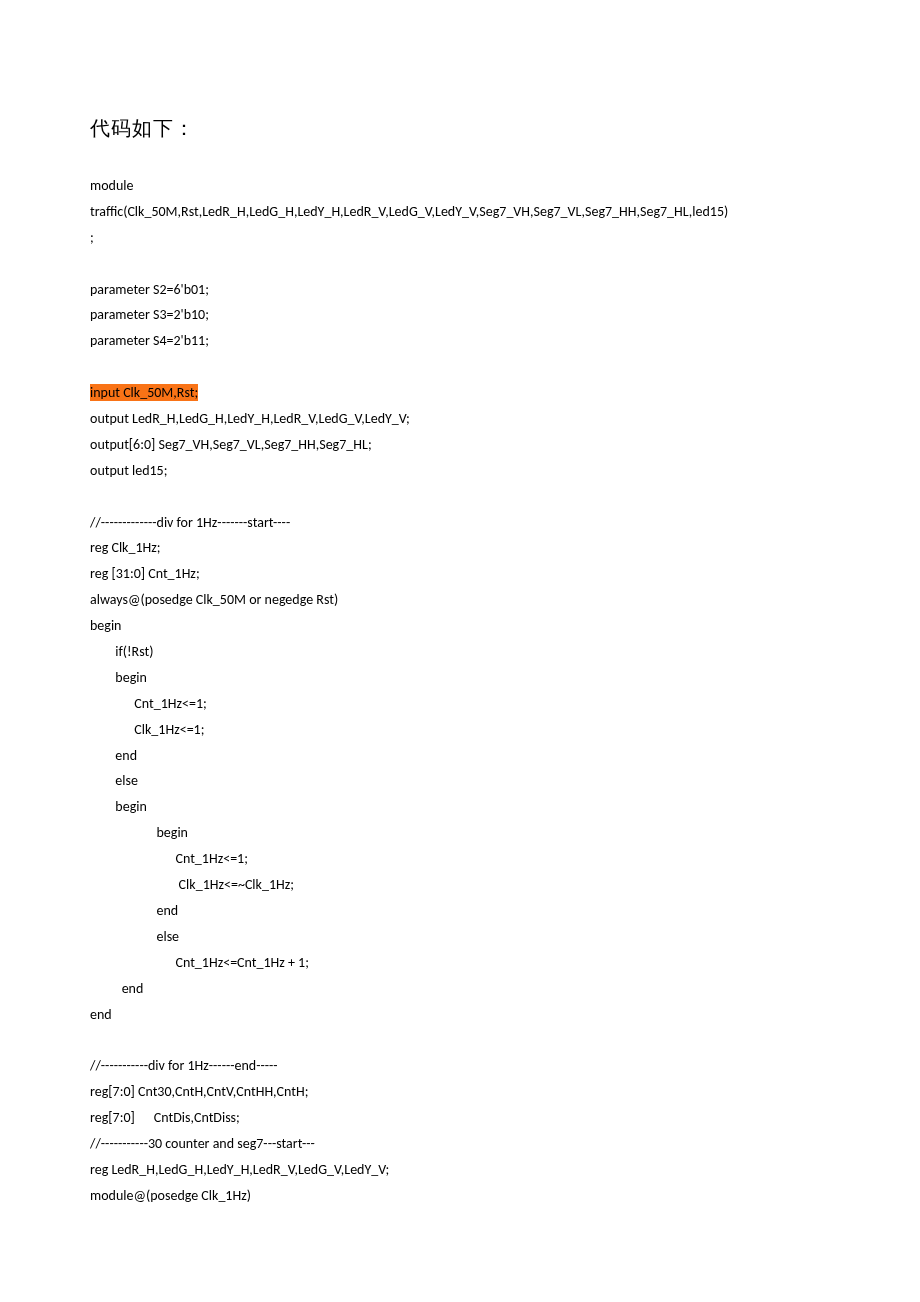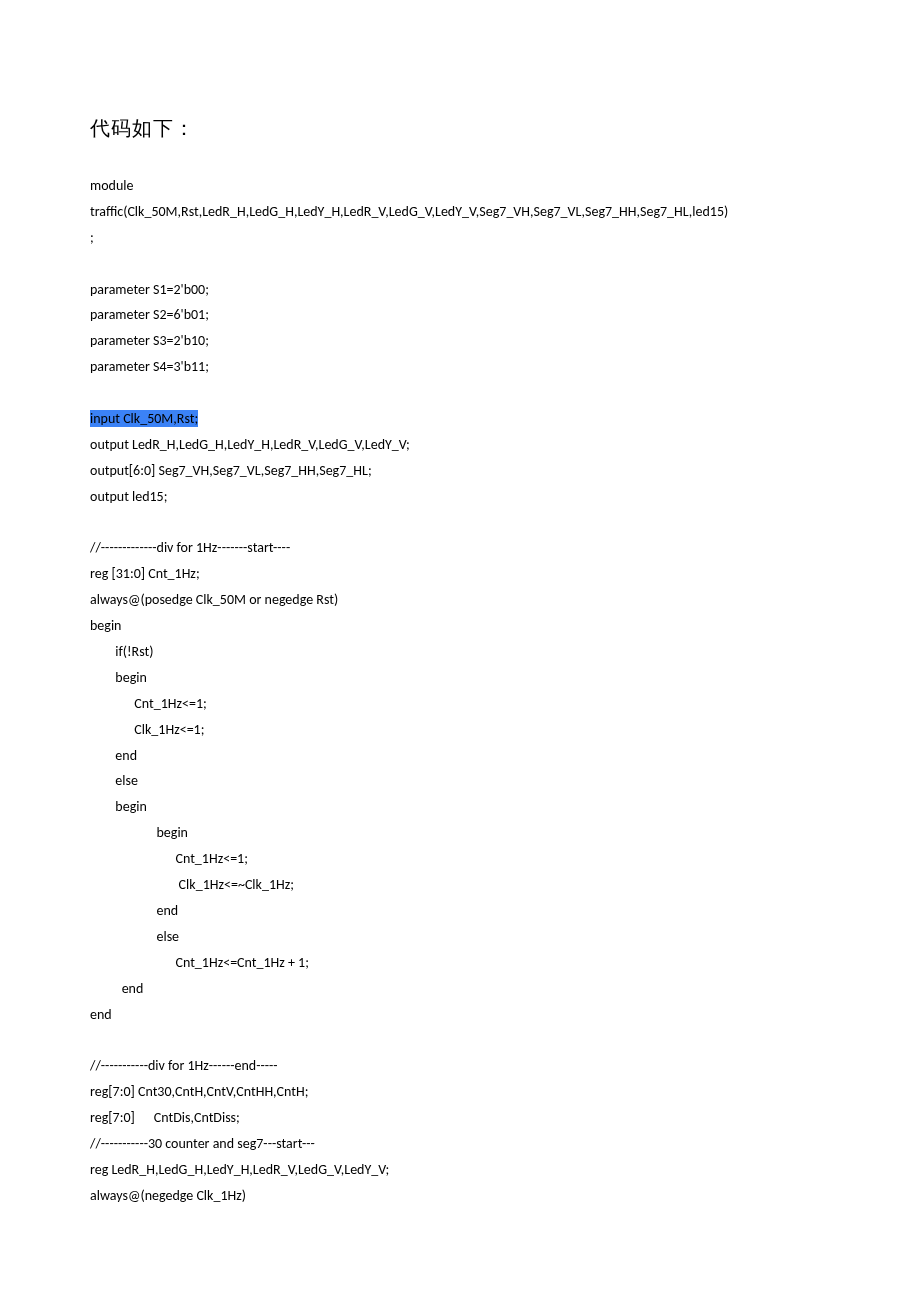--- a/index.html
+++ b/index.html
@@ -23,47 +23,47 @@
     letter-spacing: 1px;
     margin-bottom: 26px;
   }
   .code-line {
     font-family: Calibri, Arial, sans-serif;
     font-size: 14px;
     white-space: pre;
     min-height: 1.85em;
   }
   .highlight {
-    background-color: #3b82f6;
+    background-color: #f97316;
   }
   .blank {
     min-height: 1.85em;
   }
 </style>
 </head>
 <body>
 
 <div class="page">
   <div class="heading">代码如下：</div>
   <div id="code-container">
       <div class="code-line">module</div>
       <div class="code-line">traffic(Clk_50M,Rst,LedR_H,LedG_H,LedY_H,LedR_V,LedG_V,LedY_V,Seg7_VH,Seg7_VL,Seg7_HH,Seg7_HL,led15)</div>
       <div class="code-line">;</div>
       <div class="code-line blank"></div>
-      <div class="code-line">parameter S1=2'b00;</div>
       <div class="code-line">parameter S2=6'b01;</div>
       <div class="code-line">parameter S3=2'b10;</div>
-      <div class="code-line">parameter S4=3'b11;</div>
+      <div class="code-line">parameter S4=2'b11;</div>
       <div class="code-line blank"></div>
       <div class="code-line"><span class="highlight">input Clk_50M,Rst;</span></div>
       <div class="code-line">output LedR_H,LedG_H,LedY_H,LedR_V,LedG_V,LedY_V;</div>
       <div class="code-line">output[6:0] Seg7_VH,Seg7_VL,Seg7_HH,Seg7_HL;</div>
       <div class="code-line">output led15;</div>
       <div class="code-line blank"></div>
       <div class="code-line">//-------------div for 1Hz-------start----</div>
+      <div class="code-line">reg Clk_1Hz;</div>
       <div class="code-line">reg [31:0] Cnt_1Hz;</div>
       <div class="code-line">always@(posedge Clk_50M or negedge Rst)</div>
       <div class="code-line">begin</div>
       <div class="code-line">        if(!Rst)</div>
       <div class="code-line">        begin</div>
       <div class="code-line">              Cnt_1Hz&lt;=1;</div>
       <div class="code-line">              Clk_1Hz&lt;=1;</div>
       <div class="code-line">        end</div>
       <div class="code-line">        else</div>
       <div class="code-line">        begin</div>
@@ -74,15 +74,15 @@
       <div class="code-line">                     else</div>
       <div class="code-line">                           Cnt_1Hz&lt;=Cnt_1Hz + 1;</div>
       <div class="code-line">          end</div>
       <div class="code-line">end</div>
       <div class="code-line blank"></div>
       <div class="code-line">//-----------div for 1Hz------end-----</div>
       <div class="code-line">reg[7:0] Cnt30,CntH,CntV,CntHH,CntH;</div>
       <div class="code-line">reg[7:0]      CntDis,CntDiss;</div>
       <div class="code-line">//-----------30 counter and seg7---start---</div>
       <div class="code-line">reg LedR_H,LedG_H,LedY_H,LedR_V,LedG_V,LedY_V;</div>
-      <div class="code-line">always@(negedge Clk_1Hz)</div>
+      <div class="code-line">module@(posedge Clk_1Hz)</div>
     </div>
 </div>
 
 </body></html>

